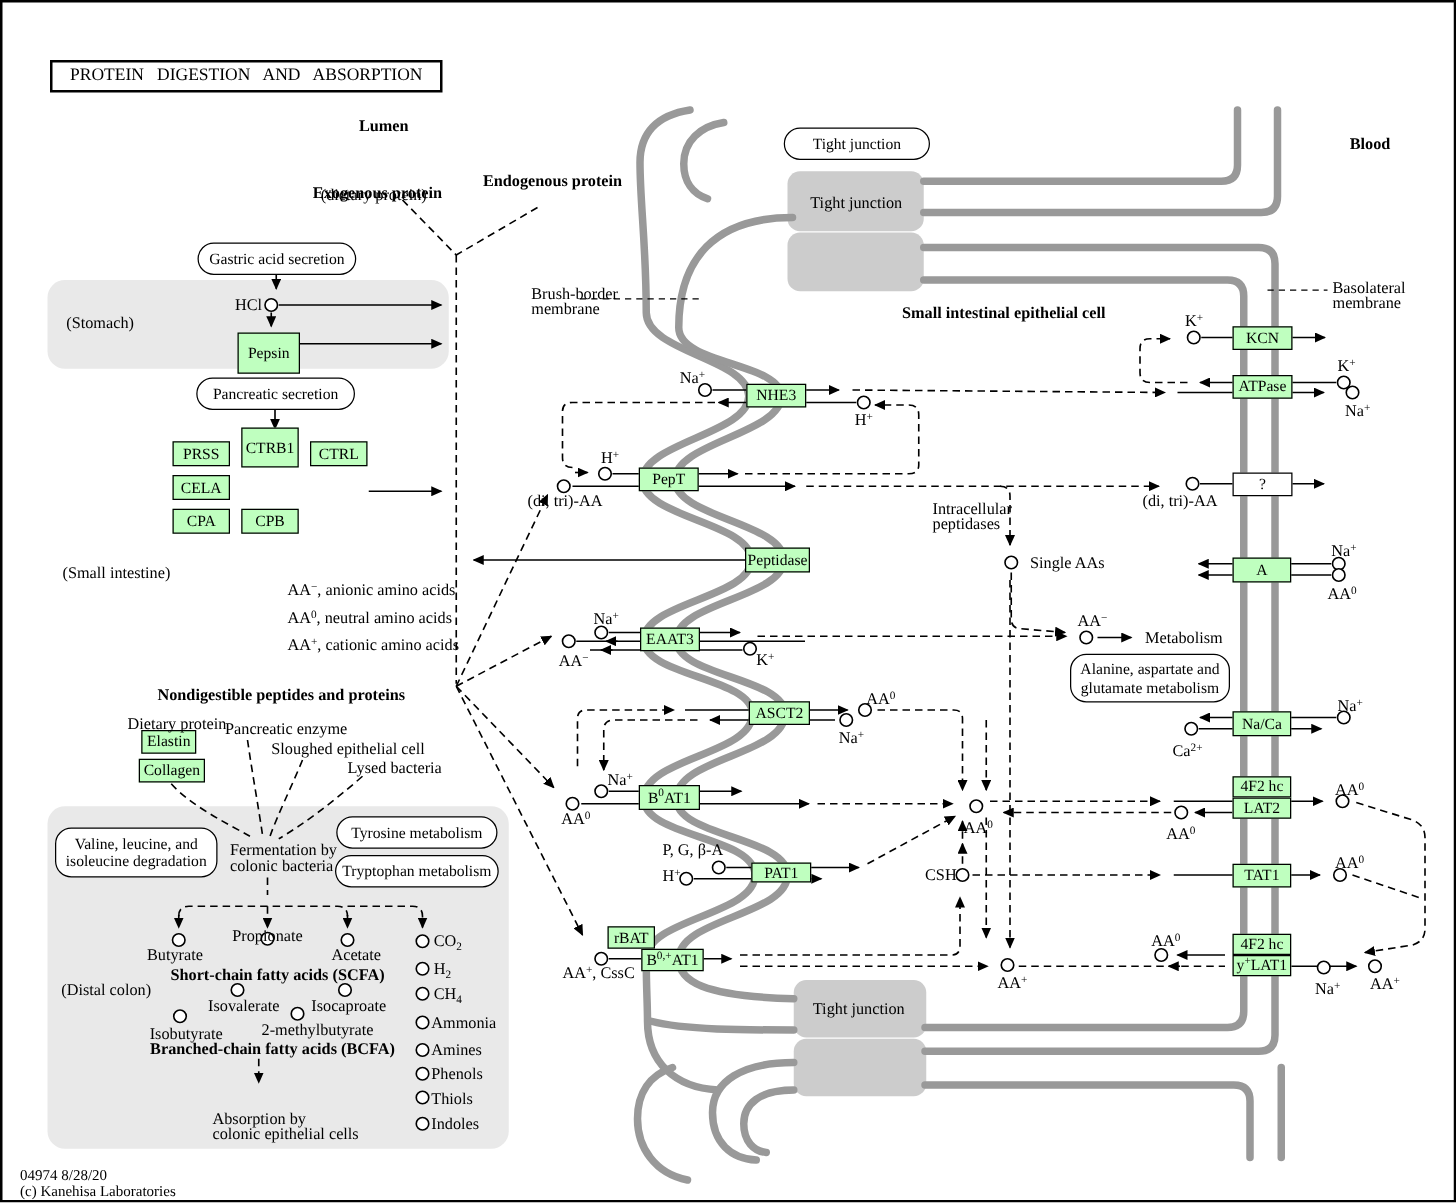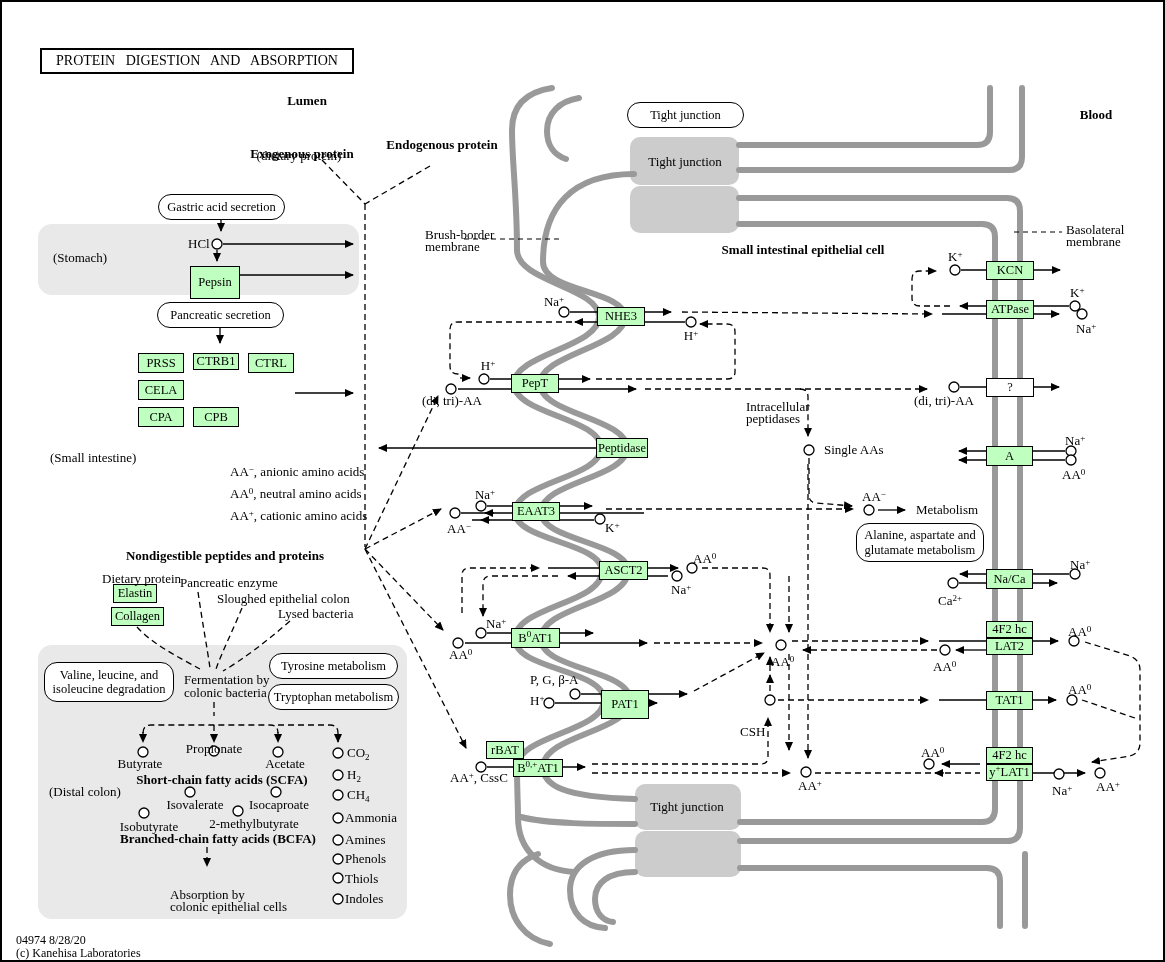--- a/index.html
+++ b/index.html
@@ -203,34 +203,34 @@
         <circle cx="336" cy="876" r="5" fill="#fff" stroke="#000" stroke-width="1.3"></circle>
         <circle cx="336" cy="897" r="5" fill="#fff" stroke="#000" stroke-width="1.3"></circle>
       </g>
   </svg>
 
   <div id="title-box">PROTEIN  DIGESTION  AND  ABSORPTION</div>
   <div class="footer" style="top:931px;">04974 8/28/20</div>
   <div class="footer" style="top:944px;">(c) Kanehisa Laboratories</div>
 <div class="gbox" style="left: 188px; top: 264px; width: 50px; height: 33px;">Pepsin</div>
     <div class="gbox" style="left: 136px; top: 351px; width: 46px; height: 20px;">PRSS</div>
-    <div class="gbox" style="left: 191px; top: 351px; width: 46px; height: 17px;">CTRB1</div>
+    <div class="gbox" style="left: 191px; top: 340px; width: 46px; height: 32px;">CTRB1</div>
     <div class="gbox" style="left: 246px; top: 351px; width: 46px; height: 20px;">CTRL</div>
     <div class="gbox" style="left: 136px; top: 378px; width: 46px; height: 20px;">CELA</div>
     <div class="gbox" style="left: 136px; top: 405px; width: 46px; height: 20px;">CPA</div>
     <div class="gbox" style="left: 191px; top: 405px; width: 46px; height: 20px;">CPB</div>
     <div class="gbox" style="left: 111px; top: 582px; width: 44px; height: 19px;">Elastin</div>
     <div class="gbox" style="left: 109px; top: 605px; width: 53px; height: 19px;">Collagen</div>
     <div class="gbox" style="left: 595px; top: 305px; width: 48px; height: 19px;">NHE3</div>
     <div class="gbox" style="left: 509px; top: 372px; width: 48px; height: 19px;">PepT</div>
     <div class="gbox" style="left: 594px; top: 436px; width: 52px; height: 20px;">Peptidase</div>
     <div class="gbox" style="left: 510px; top: 500px; width: 48px; height: 19px;">EAAT3</div>
     <div class="gbox" style="left: 597px; top: 559px; width: 49px; height: 19px;">ASCT2</div>
     <div class="gbox" style="left: 509px; top: 626px; width: 49px; height: 20px;">B<sup>0</sup>AT1</div>
-    <div class="gbox" style="left: 599px; top: 688px; width: 48px; height: 29px;">PAT1</div>
+    <div class="gbox" style="left: 599px; top: 688px; width: 48px; height: 16px;">PAT1</div>
     <div class="gbox" style="left: 484px; top: 739px; width: 38px; height: 18px;">rBAT</div>
     <div class="gbox" style="left: 511px; top: 757px; width: 50px; height: 18px;">B<sup>0,+</sup>AT1</div>
     <div class="gbox" style="left: 984px; top: 259px; width: 48px; height: 19px;">KCN</div>
     <div class="gbox" style="left: 984px; top: 298px; width: 48px; height: 19px;">ATPase</div>
     <div class="gbox white" style="left: 984px; top: 376px; width: 48px; height: 19px;">?</div>
     <div class="gbox" style="left: 984px; top: 444px; width: 47px; height: 20px;">A</div>
     <div class="gbox" style="left: 984px; top: 567px; width: 47px; height: 20px;">Na/Ca</div>
     <div class="gbox" style="left: 984px; top: 619px; width: 47px; height: 17px;">4F2 hc</div>
     <div class="gbox" style="left: 984px; top: 636px; width: 47px; height: 17px;">LAT2</div>
     <div class="gbox" style="left: 984px; top: 689px; width: 47px; height: 19px;">TAT1</div>
@@ -255,21 +255,21 @@
     <div class="lbl" style="left: 1064px; top: 233px;">membrane</div>
     <div class="lbl" style="left: 51px; top: 249px;">(Stomach)</div>
     <div class="lbl" style="left: 48px; top: 449px;">(Small intestine)</div>
     <div class="lbl" style="left: 47px; top: 783px;">(Distal colon)</div>
     <div class="lbl" style="left: 228px; top: 463px;">AA<sup>−</sup>, anionic amino acids</div>
     <div class="lbl" style="left: 228px; top: 485px;">AA<sup>0</sup>, neutral amino acids</div>
     <div class="lbl" style="left: 228px; top: 507px;">AA<sup>+</sup>, cationic amino acids</div>
     <div class="lbl b c" style="left: 223px; top: 547px;">Nondigestible peptides and proteins</div>
     <div class="lbl" style="left: 100px; top: 570px;">Dietary protein</div>
     <div class="lbl" style="left: 178px; top: 574px;">Pancreatic enzyme</div>
-    <div class="lbl" style="left: 215px; top: 590px;">Sloughed epithelial colon</div>
+    <div class="lbl" style="left: 215px; top: 590px;">Sloughed epithelial cell</div>
     <div class="lbl" style="left: 276px; top: 605px;">Lysed bacteria</div>
     <div class="lbl" style="left: 182px; top: 671px;">Fermentation by</div>
     <div class="lbl" style="left: 182px; top: 684px;">colonic bacteria</div>
     <div class="lbl c" style="left: 138px; top: 755px;">Butyrate</div>
     <div class="lbl c" style="left: 212px; top: 740px; text-align: center;">Propionate</div>
     <div class="lbl c" style="left: 283px; top: 755px;">Acetate</div>
     <div class="lbl b c" style="left: 220px; top: 771px;">Short-chain fatty acids (SCFA)</div>
     <div class="lbl c" style="left: 193px; top: 796px;">Isovalerate</div>
     <div class="lbl c" style="left: 277px; top: 796px;">Isocaproate</div>
     <div class="lbl c" style="left: 147px; top: 818px;">Isobutyrate</div>
@@ -298,21 +298,21 @@
     <div class="lbl" style="left: 484px; top: 615px;">Na<sup>+</sup></div>
     <div class="lbl" style="left: 447px; top: 646px;">AA<sup>0</sup></div>
     <div class="lbl" style="left: 528px; top: 671px;">P, G, β-A</div>
     <div class="lbl" style="left: 528px; top: 692px;">H<sup>+</sup></div>
     <div class="lbl" style="left: 448px; top: 769px;">AA<sup>+</sup>, CssC</div>
     <div class="lbl" style="left: 744px; top: 398px;">Intracellular</div>
     <div class="lbl" style="left: 744px; top: 410px;">peptidases</div>
     <div class="lbl" style="left: 822px; top: 441px;">Single AAs</div>
     <div class="lbl" style="left: 860px; top: 488px;">AA<sup>−</sup></div>
     <div class="lbl" style="left: 914px; top: 501px;">Metabolism</div>
-    <div class="lbl" style="left: 738px; top: 691px; margin-top: 32px;">CSH</div>
+    <div class="lbl" style="left: 738px; top: 691px;">CSH</div>
     <div class="lbl" style="left: 769px; top: 653px;">AA<sup>0</sup></div>
     <div class="lbl" style="left: 796px; top: 777px;">AA<sup>+</sup></div>
     <div class="lbl" style="left: 946px; top: 248px;">K<sup>+</sup></div>
     <div class="lbl" style="left: 1068px; top: 284px;">K<sup>+</sup></div>
     <div class="lbl" style="left: 1074px; top: 320px;">Na<sup>+</sup></div>
     <div class="lbl" style="left: 912px; top: 392px;">(di, tri)-AA</div>
     <div class="lbl" style="left: 1063px; top: 432px;">Na<sup>+</sup></div>
     <div class="lbl" style="left: 1060px; top: 466px;">AA<sup>0</sup></div>
     <div class="lbl" style="left: 936px; top: 592px;">Ca<sup>2+</sup></div>
     <div class="lbl" style="left: 1068px; top: 556px;">Na<sup>+</sup></div>

